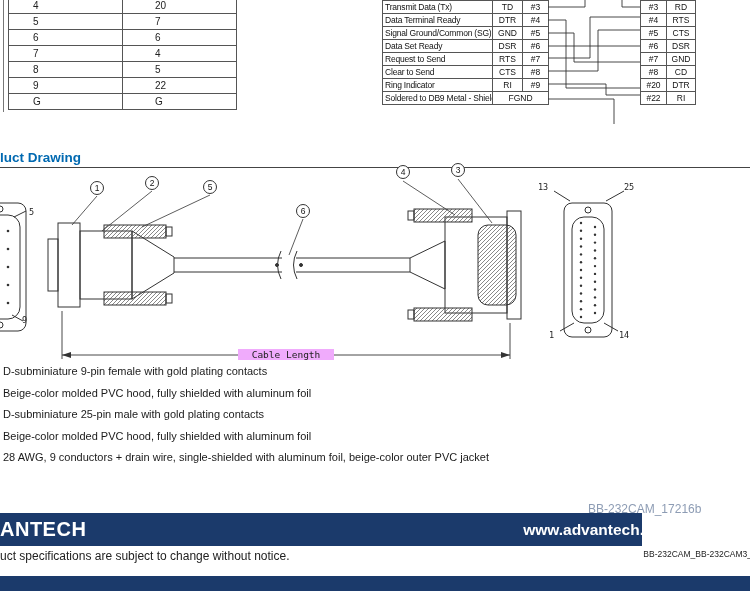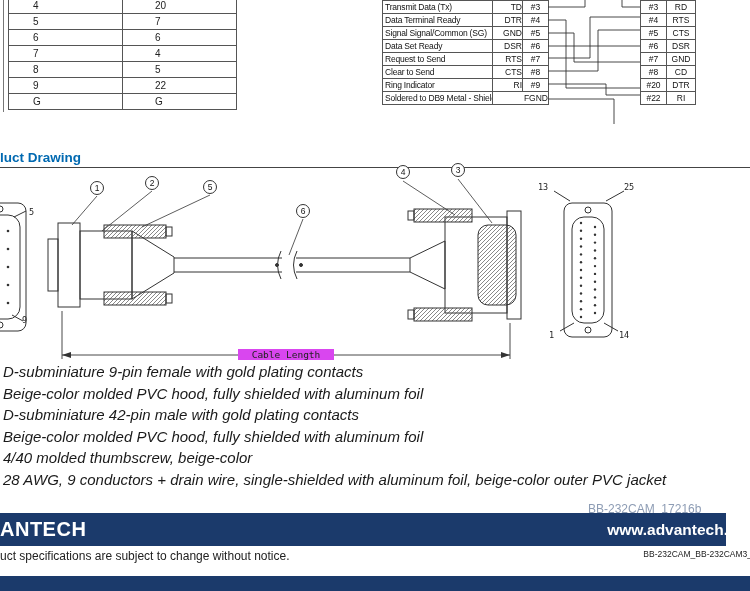--- a/index.html
+++ b/index.html
@@ -13,45 +13,45 @@
   .pin-map{position:absolute;left:8px;top:-3px;width:228px;}
   .pin-map td{border:1px solid #555;height:16px;font-size:10px;color:#222;overflow:hidden;}
   .pin-map td:first-child{padding-left:24px;}
   .pin-map td:last-child{padding-left:32px;}
   .crop-line{position:absolute;left:3px;top:-3px;width:1px;height:115px;background:#777;}
 
   
   .signal{position:absolute;left:382px;top:0px;width:166px;}
   .signal td{border:1px solid #555;height:13px;font-size:8.5px;white-space:nowrap;overflow:hidden;color:#111;}
   .signal td.name{padding-left:2px;letter-spacing:-0.2px;}
-  .signal td.abbr{text-align:right;}
+  .signal td.abbr{text-align:center;}
   .signal td.pin{text-align:center;}
   .rpins{position:absolute;left:640px;top:0px;width:55px;}
   .rpins td{border:1px solid #555;height:13px;font-size:8.5px;text-align:center;white-space:nowrap;overflow:hidden;color:#111;}
   .wiring{position:absolute;left:548px;top:0px;}
 
   
   .section-title{position:absolute;left:0px;top:150px;font-size:13.5px;font-weight:bold;color:#0069b1;white-space:nowrap;}
   .rule{position:absolute;left:0;top:167px;width:750px;height:1px;background:#444;}
 
   
   .drawing{position:absolute;left:0;top:165px;width:750px;height:200px;}
   .callout{position:absolute;width:14px;height:14px;border:1px solid #333;border-radius:50%;background:#fff;
            font-size:8.5px;color:#111;display:flex;align-items:center;justify-content:center;}
   .dlabel{position:absolute;font-family:"DejaVu Sans Mono",monospace;font-size:8.5px;color:#222;white-space:nowrap;}
-  .cable-len{position:absolute;left:238px;top:349px;width:96px;text-align:center;background:#d946ef;
+  .cable-len{position:absolute;left:238px;top:349px;width:96px;text-align:center;background:#f0abfc;
              font-family:"DejaVu Sans Mono",monospace;font-size:9.5px;color:#222;}
 
   
   .notes{position:absolute;left:3px;top:366px;width:700px;}
-  .note-line{font-size:15px;line-height:11px;margin-bottom:10.6px;color:#1a1a1a;white-space:nowrap;font-style:italic;}
+  .note-line{font-size:11px;line-height:11px;margin-bottom:10.6px;color:#1a1a1a;white-space:nowrap;}
 
   
   .ref-top{position:absolute;left:588px;top:502px;font-size:12px;color:#8d9cb4;white-space:nowrap;}
-  .navbar{position:absolute;left:0;top:513px;width:726px;height:33px;background:#1b3a6b;text-align:center;}
+  .navbar{position:absolute;left:0;top:513px;width:642px;height:33px;background:#1b3a6b;text-align:center;}
   .logo{position:absolute;left:0px;top:5px;color:#fff;font-weight:bold;font-size:20px;letter-spacing:0.5px;white-space:nowrap;}
   .website{position:absolute;right:-2px;top:8px;color:#fff;font-weight:bold;font-size:15.5px;white-space:nowrap;}
   .notice{position:absolute;left:0;top:549px;font-size:12px;color:#222;white-space:nowrap;}
   .ref-bottom{position:absolute;right:-2px;top:549px;font-size:8.5px;color:#222;white-space:nowrap;}
   .bottom-strip{position:absolute;left:0;top:576px;width:750px;height:15px;background:#1b3a6b;}
 </style>
 </head>
 <body>
 
 <div class="page">
@@ -106,21 +106,21 @@
           <td class="name">Transmit Data (Tx)</td>
           <td class="abbr">TD</td>
           <td class="pin">#3</td>
         </tr>
         <tr>
           <td class="name">Data Terminal Ready</td>
           <td class="abbr">DTR</td>
           <td class="pin">#4</td>
         </tr>
         <tr>
-          <td class="name">Signal Signal/Common (SG)</td>
+          <td class="name">Signal Ground/Common (SG)</td>
           <td class="abbr">GND</td>
           <td class="pin">#5</td>
         </tr>
         <tr>
           <td class="name">Data Set Ready</td>
           <td class="abbr">DSR</td>
           <td class="pin">#6</td>
         </tr>
         <tr>
           <td class="name">Request to Send</td>
@@ -325,23 +325,22 @@
   <div class="dlabel" style="left:22px;top:315px;">9</div>
   <div class="dlabel" style="left:538px;top:182px;">13</div>
   <div class="dlabel" style="left:624px;top:182px;">25</div>
   <div class="dlabel" style="left:549px;top:330px;">1</div>
   <div class="dlabel" style="left:619px;top:330px;">14</div>
   <div class="cable-len">Cable Length</div>
 
   <div class="notes">
       <div class="note-line">D-subminiature 9-pin female with gold plating contacts</div>
       <div class="note-line">Beige-color molded PVC hood, fully shielded with aluminum foil</div>
-      <div class="note-line">D-subminiature 42-pin male with gold plating contacts</div>
+      <div class="note-line">D-subminiature 25-pin male with gold plating contacts</div>
       <div class="note-line">Beige-color molded PVC hood, fully shielded with aluminum foil</div>
-      <div class="note-line">4/40 molded thumbscrew, beige-color</div>
       <div class="note-line">28 AWG, 9 conductors + drain wire, single-shielded with aluminum foil, beige-color outer PVC jacket</div>
     </div>
 
   <div class="ref-top">BB-232CAM_17216b</div>
   <div class="navbar">
     <div class="logo">ANTECH</div>
     <div class="website">www.advantech.</div>
   </div>
   <div class="notice">uct specifications are subject to change without notice.</div>
   <div class="ref-bottom">BB-232CAM_BB-232CAM3_</div>

